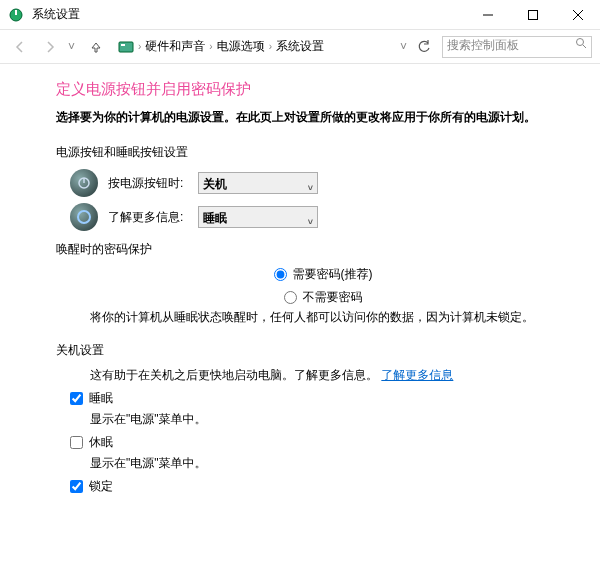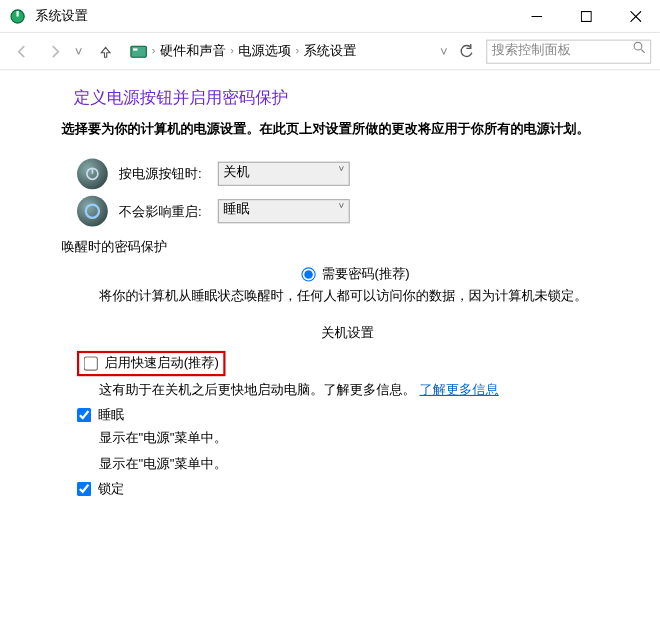--- a/index.html
+++ b/index.html
@@ -13,28 +13,28 @@
   .navbtn { width: 24px; height: 24px; display:flex; align-items:center; justify-content:center; color:#777; }
   .navbtn.disabled { color:#bbb; }
   .chev { width: 10px; color:#888; }
   .breadcrumb { flex: 1; display:flex; align-items:center; gap:4px; font-size:12px; color:#000; padding-left:4px; overflow:hidden; }
   .bc-item { white-space:nowrap; }
   .bc-sep { color:#888; font-size:10px; }
   .navend { display:flex; align-items:center; gap:2px; }
   .searchbox { width: 150px; height:22px; border:1px solid #ccc; display:flex; padding:0 4px; color:#888; font-size:12px; }
   .searchbox span { flex:1; }
   .content { padding: 16px 24px 0 56px; }
-  h1 { color: #6d28d9; font-size: 15px; font-weight: normal; margin-bottom: 10px; margin-left: 11px; }
+  h1 { color: #ec4899; font-size: 15px; font-weight: normal; margin-bottom: 10px; }
   .intro { font-size: 12px; margin-bottom: 18px; font-weight: bold; }
   .section-title { font-size: 12px; margin: 10px 0 8px 0; }
   .row { display:flex; align-items:center; margin: 6px 0 6px 14px; }
   .row .roundicon { width:28px; height:28px; border-radius:50%; background:radial-gradient(circle at 35% 35%, #8aa, #233); margin-right:10px; display:flex; align-items:center; justify-content:center; }
   .row .roundicon.inner::after { content:""; width:10px; height:10px; border:2px solid #9cf; border-radius:50%; }
   .row .label { width: 90px; }
-  .row select, .faux-select { width: 120px; height:22px; border:1px solid #adadad; background:#efefef; font-size:12px; padding: 0 4px; display:flex; align-items:flex-start; justify-content:space-between; }
+  .row select, .faux-select { width: 120px; height:22px; border:1px solid #adadad; background:#efefef; font-size:12px; padding: 0 4px; display:flex; align-items:flex-end; justify-content:space-between;font-weight:bold; }
   .faux-select .caret { font-size:9px; color:#555; }
   .radio-group { margin-left: 14px; }
   .radio-item { margin: 6px 0 2px 0; }
   .radio-item label { display:flex; align-items:center; gap:6px;justify-content:center; }
   .radio-item input { width:13px; height:13px; }
   .desc { margin: 2px 0 6px 20px; font-size: 12px; color:#000; line-height:1.5; }
   .link { color: #0066cc; text-decoration: underline; cursor:pointer; }
   .shutdown { margin-left: 14px; }
   .cb-item { margin: 4px 0; }
   .cb-item label { display:flex; align-items:center; gap:6px; }
@@ -114,73 +114,78 @@
         <circle cx="5" cy="5" r="3.5" fill="none" stroke="#888"></circle>
         <line x1="8" y1="8" x2="11" y2="11" stroke="#888"></line>
       </svg>
   </div>
 </div>
 
 <div class="content">
   <h1>定义电源按钮并启用密码保护</h1>
   <p class="intro">选择要为你的计算机的电源设置。在此页上对设置所做的更改将应用于你所有的电源计划。</p>
 
+  <div class="section-title">电源按钮和睡眠按钮设置</div>
   <div class="row">
     <div class="roundicon">
         <svg width="14" height="14" viewBox="0 0 14 14">
           <circle cx="7" cy="7" r="5" fill="none" stroke="#cde" stroke-width="1.5"></circle>
           <line x1="7" y1="2" x2="7" y2="7" stroke="#cde" stroke-width="1.5"></line>
         </svg>
       </div>
     <div class="label">按电源按钮时:</div>
     <div class="faux-select">
       <span>关机</span>
       <span class="caret">˅</span>
     </div>
   </div>
   <div class="row">
     <div class="roundicon inner"></div>
-    <div class="label">不会影响重启:</div>
+    <div class="label">了解更多信息:</div>
     <div class="faux-select">
       <span>睡眠</span>
       <span class="caret">˅</span>
     </div>
   </div>
 
   <div class="section-title" style="">唤醒时的密码保护</div>
   <div class="radio-group">
     <div class="radio-item">
       <label>
           <input type="radio" name="wk" checked="" style="">
           <span>需要密码(推荐)</span>
         </label>
     </div>
+    <div class="radio-item">
+      <label>
+          <input type="radio" name="wk" style="">
+          <span>不需要密码</span>
+        </label>
+    </div>
     <div class="desc">将你的计算机从睡眠状态唤醒时，任何人都可以访问你的数据，因为计算机未锁定。</div>
   </div>
 
-  <div class="section-title" style="margin-top:16px;text-align:center;">关机设置</div>
+  <div class="section-title" style="margin-top:16px;">关机设置</div>
   <div class="shutdown">
-    <div class="cb-item">
-      <span class="highlight-box">
-        <label>
-            <input type="checkbox" style="">
-            <span>启用快速启动(推荐)</span>
-          </label>
-      </span>
-    </div>
     <div class="cb-desc"><span>这有助于在关机之后更快地启动电脑。了解更多信息。</span> <span class="link">了解更多信息</span></div>
 
     <div class="cb-item">
       <label>
           <input type="checkbox" checked="" style="">
           <span>睡眠</span>
         </label>
     </div>
     <div class="cb-desc">显示在"电源"菜单中。</div>
 
+    <div class="cb-item">
+      <label>
+          <input type="checkbox" style="">
+          <span>休眠</span>
+        </label>
+    </div>
     <div class="cb-desc">显示在"电源"菜单中。</div>
 
     <div class="cb-item">
       <label>
           <input type="checkbox" checked="" style="">
           <span>锁定</span>
         </label>
     </div>
 
   </div>

